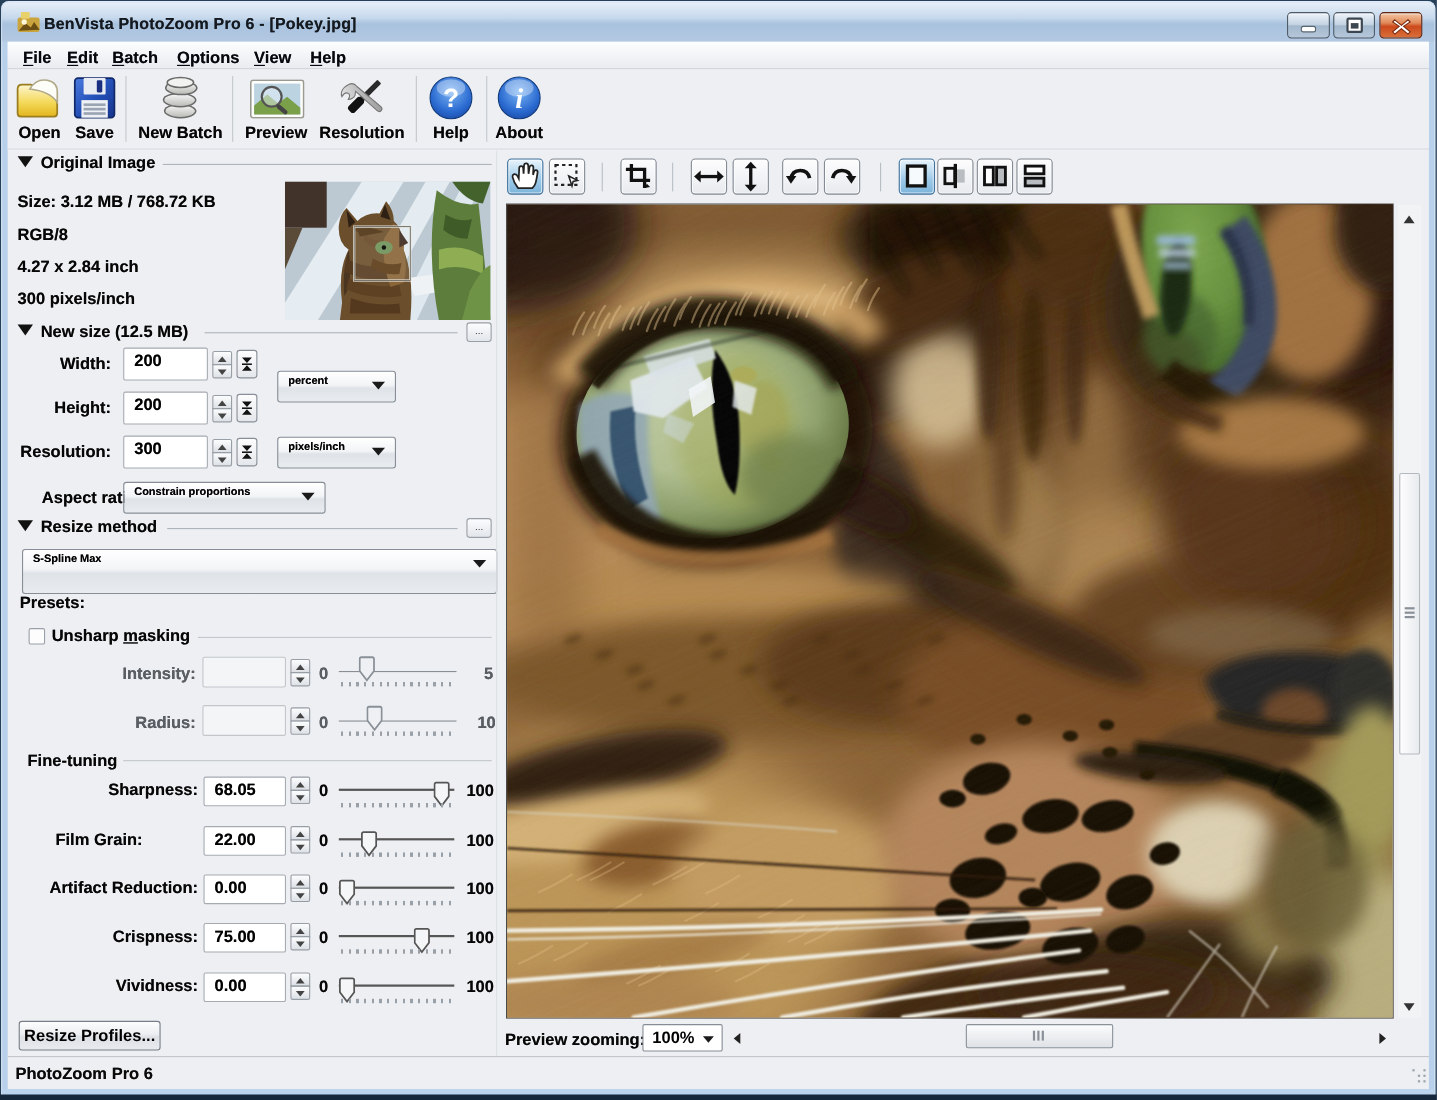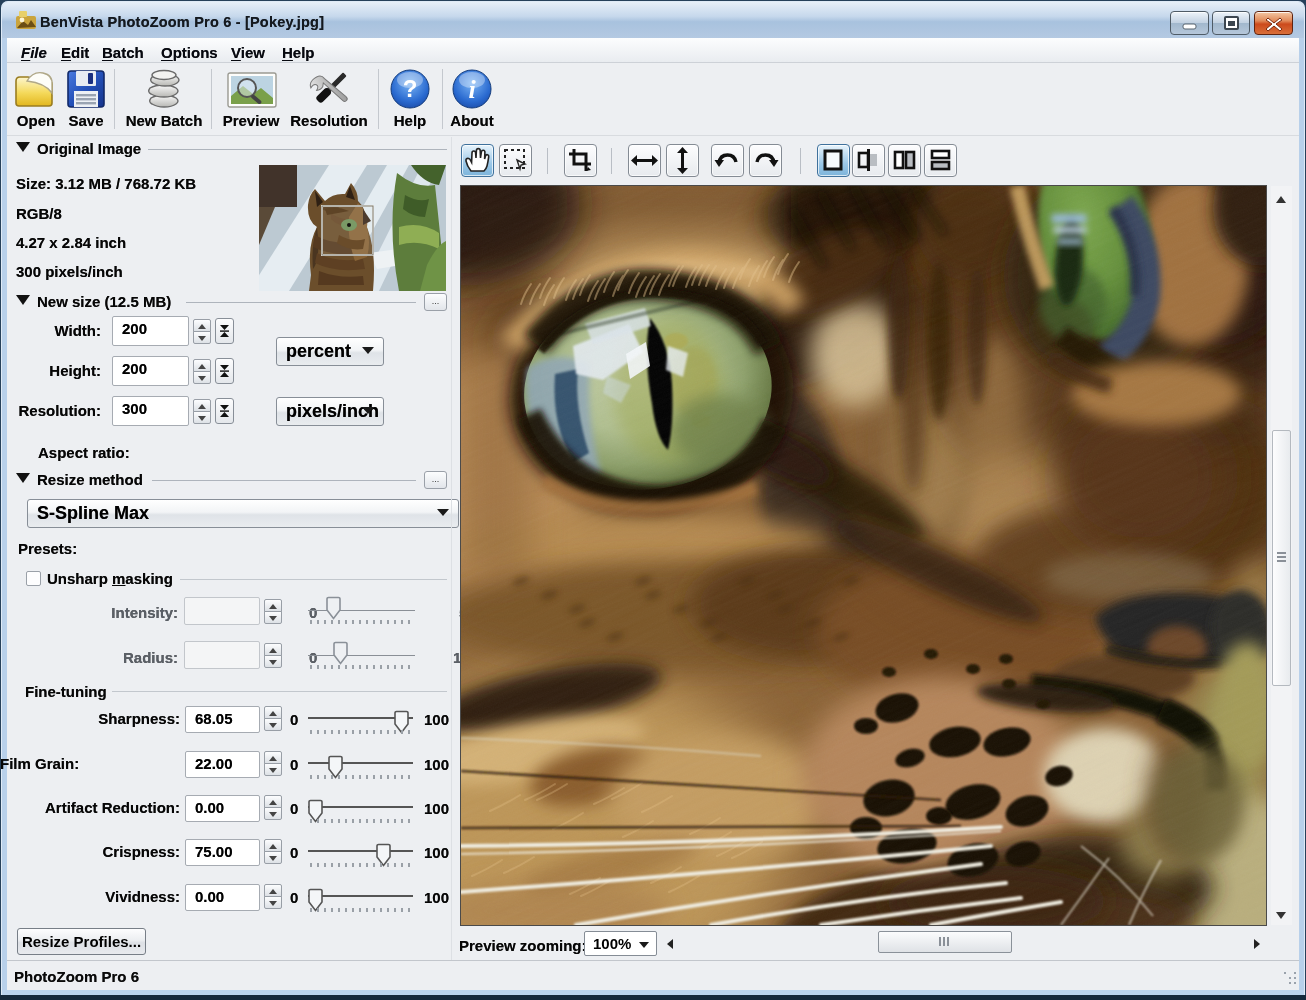--- a/index.html
+++ b/index.html
@@ -23,28 +23,28 @@
 .tlbl { font-size:15px; color:#060606; font-weight:bold; text-align:center; top:112px; }
 .tsep1 { top:69px; width:1px; height:60px; background:#c4c8ce; }
 .t2btn { top:144px; width:33px; height:33px; border:1px solid #848b94; border-radius:4px; background:linear-gradient(#fdfdfe,#e7eaee); box-shadow:inset 0 0 0 1px rgba(255,255,255,.7); }
 .t2btn.on { background:linear-gradient(#e8f4fc,#9cc8e8 60%,#7db4da); border-color:#3f719c; }
 .t2sep { top:148px; width:1px; height:26px; background:#b9bec5; }
 
 .sechdr { font-size:15px; font-weight:bold; color:#060606; }
 .tri { width:0; height:0; border-left:7px solid transparent; border-right:7px solid transparent; border-top:10px solid #111; }
 .hline { height:1px; background:#aeb4bc; }
 .lbl { font-size:15px; font-weight:bold; color:#060606; }
-.glbl { font-size:15px; font-weight:bold; color:#5a5f66;padding-left:19px; }
+.glbl { font-size:15px; font-weight:bold; color:#5a5f66; }
 .input { background:#fff; border:1px solid #a6abb2; border-radius:2px; font-size:15px; font-weight:bold; padding:3px 0 0 9px; color:#000; }
 .input.dis { background:#f4f5f6; border-color:#c2c6cb; }
 .spin { width:18px; }
 .sbtn { left:0; width:18px; height:13px; border:1px solid #989ea6; background:linear-gradient(#fcfdfe,#dde1e6); }
 .sarr-u { left:4px; top:4px; width:0; height:0; border-left:4px solid transparent; border-right:4px solid transparent; border-bottom:5px solid #444; }
 .sarr-d { left:4px; top:4px; width:0; height:0; border-left:4px solid transparent; border-right:4px solid transparent; border-top:5px solid #444; }
-.combo { border:1px solid #878e97; border-radius:3px; background:linear-gradient(#ffffff 0%,#f2f4f6 45%,#dfe3e8 55%,#e9ecef 100%); font-size:18px; font-weight:bold; color:#000;margin-left:24px; }
+.combo { border:1px solid #878e97; border-radius:3px; background:linear-gradient(#ffffff 0%,#f2f4f6 45%,#dfe3e8 55%,#e9ecef 100%); font-size:10px; font-weight:bold; color:#000; }
 .combo .ctx { position:absolute; left:9px; top:3px; }
 .combo .carr { position:absolute; right:9px; top:9px; width:0; height:0; border-left:6px solid transparent; border-right:6px solid transparent; border-top:7px solid #1a1a1a; }
 .track { height:2px; background:#555; }
 .track.g { background:#8a8f96; height:1px; }
 .ticks { height:4px; background-image:repeating-linear-gradient(90deg,#9aa0a7 0 2px,transparent 2px 7px); }
 .chk { width:15px; height:15px; background:#fdfdfe; border:1px solid #9aa0a8; border-radius:2px; }
 </style>
 </head>
 <body>
 <div id="stage">
@@ -62,21 +62,21 @@
       </svg></div>
  <div class="abs winbtn" id="btn-max"><svg width="36" height="22">
         <rect x="12" y="5" width="13" height="12" rx="1" fill="#fff" stroke="#3c4650" stroke-width="2"></rect>
         <rect x="15" y="9" width="7" height="5" fill="#3c4650"></rect>
       </svg></div>
  <div class="abs winbtn" id="btn-close"><svg width="37" height="22">
         <path d="M13 6 L19 11 L25 6 L27 8 L21 12 L27 17 L25 19 L19 14 L13 19 L11 17 L17 12 L11 8 Z" fill="#fff" stroke="#7a2a10" stroke-width="1"></path>
       </svg></div>
  <div class="abs" id="client"></div>
  <div class="abs" id="menubar"></div>
- <div class="abs menu" style="left:21px;font-style:italic;"><u>F</u>ile</div>
+ <div class="abs menu" style="left:21px;"><u>F</u>ile</div>
  <div class="abs menu" style="left:61px;"><u>E</u>dit</div>
  <div class="abs menu" style="left:102px;"><u>B</u>atch</div>
  <div class="abs menu" style="left:161px;"><u>O</u>ptions</div>
  <div class="abs menu" style="left:231px;"><u>V</u>iew</div>
  <div class="abs menu" style="left:282px;"><u>H</u>elp</div>
  <div class="abs" id="toolbar1"></div>
  
  <svg class="abs" style="left:13px;top:69px" width="44" height="40" viewBox="0 0 44 40">
    <path d="M3 12 Q3 8 7 8 L15 8 Q17 8 18 10 L20 12 L36 12 Q39 12 39 15 L39 34 Q39 37 36 37 L6 37 Q3 37 3 34 Z" fill="url(#gfold)" stroke="#9a7d20" stroke-width="1.6"></path>
    <path d="M14 12 Q20 2 30 4 Q40 6 39 16 L39 24 Q32 14 14 12 Z" fill="#fdfdf8" stroke="#b0a888" stroke-width="1.4"></path>
@@ -264,25 +264,29 @@
    <svg width="17" height="24">
         <path d="M4 6 L13 6 L8.5 11 Z M4 18 L13 18 L8.5 13 Z" fill="#111"></path>
         <rect x="4" y="11.4" width="9" height="1.4" fill="#111"></rect>
       </svg>
  </div>
  <div class="abs combo" style="left:252px;top:397px;width:108px;height:29px;">
       <span class="ctx">pixels/inch</span>
       <span class="carr"></span>
     </div>
  <div class="abs lbl" style="left:18px;top:444px;margin-left:20px;">Aspect ratio:</div>
+ <div class="abs combo" style="left:112px;top:438px;width:184px;height:29px;">
+      <span class="ctx">Constrain proportions</span>
+      <span class="carr"></span>
+    </div>
  <div class="abs tri" style="left:16px;top:473px;"></div>
  <div class="abs sechdr" style="left:37px;top:471px;">Resize method</div>
  <div class="abs hline" style="left:152px;top:480px;width:264px;"></div>
  <div class="abs" style="left:424px;top:471px;width:23px;height:18px;border:1px solid #9aa0a8;border-radius:3px;background:linear-gradient(#fcfdfe,#e2e5ea);font-size:9px;text-align:center;line-height:14px;color:#333;">...</div>
- <div class="abs combo" style="left:3px;top:499px;width:432px;height:29px;">
+ <div class="abs combo" style="left:20px;top:499px;width:432px;height:41px;">
       <span class="ctx">S-Spline Max</span>
       <span class="carr"></span>
     </div>
  <div class="abs lbl" style="left:18px;top:540px;">Presets:</div>
  <div class="abs chk" style="left:26px;top:571px;"></div>
  <div class="abs lbl" style="left:47px;top:570px;">Unsharp <u>m</u>asking</div>
  <div class="abs hline" style="left:180px;top:579px;width:267px;background:#c2c7cd;"></div>
  <div class="abs glbl" style="left:0px;top:604px;width:178px;text-align:right;">Intensity:</div>
  <div class="abs input dis" style="left:184px;top:597px;width:76px;height:28px;"></div>
  <div class="abs spin" style="left:264px;top:599px;">
@@ -329,21 +333,21 @@
         <div class="abs sarr-d"></div>
       </div>
     </div>
  <div class="abs lbl" style="left:290px;top:711px;">0</div>
  <div class="abs track" style="left:308px;top:717px;width:105px;"></div>
  <svg class="abs" style="left:394px;top:710px;" width="15" height="24" viewBox="0 0 15 24">
       <path d="M2.5 1.5 h10 a1.5 1.5 0 0 1 1.5 1.5 v11 l-6.5 8.5 l-6.5 -8.5 v-11 a1.5 1.5 0 0 1 1.5 -1.5 z" fill="#f4f6f8" stroke="#555" stroke-width="1.6"></path>
     </svg>
  <div class="abs ticks" style="left:310px;top:730px;width:103px;"></div>
  <div class="abs lbl" style="left:424px;top:711px;">100</div>
- <div class="abs lbl" style="left:0px;top:755px;width:180px;text-align:left;">Film Grain:</div>
+ <div class="abs lbl" style="left:0px;top:755px;width:180px;text-align:center;">Film Grain:</div>
  <div class="abs input" style="left:185px;top:751px;width:75px;height:27px;">22.00</div>
  <div class="abs spin" style="left:264px;top:751px;">
       <div class="abs sbtn" style="top:0;border-radius:2px 2px 0 0;">
         <div class="abs sarr-u"></div>
       </div>
       <div class="abs sbtn" style="top:12px;border-radius:0 0 2px 2px;">
         <div class="abs sarr-d"></div>
       </div>
     </div>
  <div class="abs lbl" style="left:290px;top:756px;">0</div>

